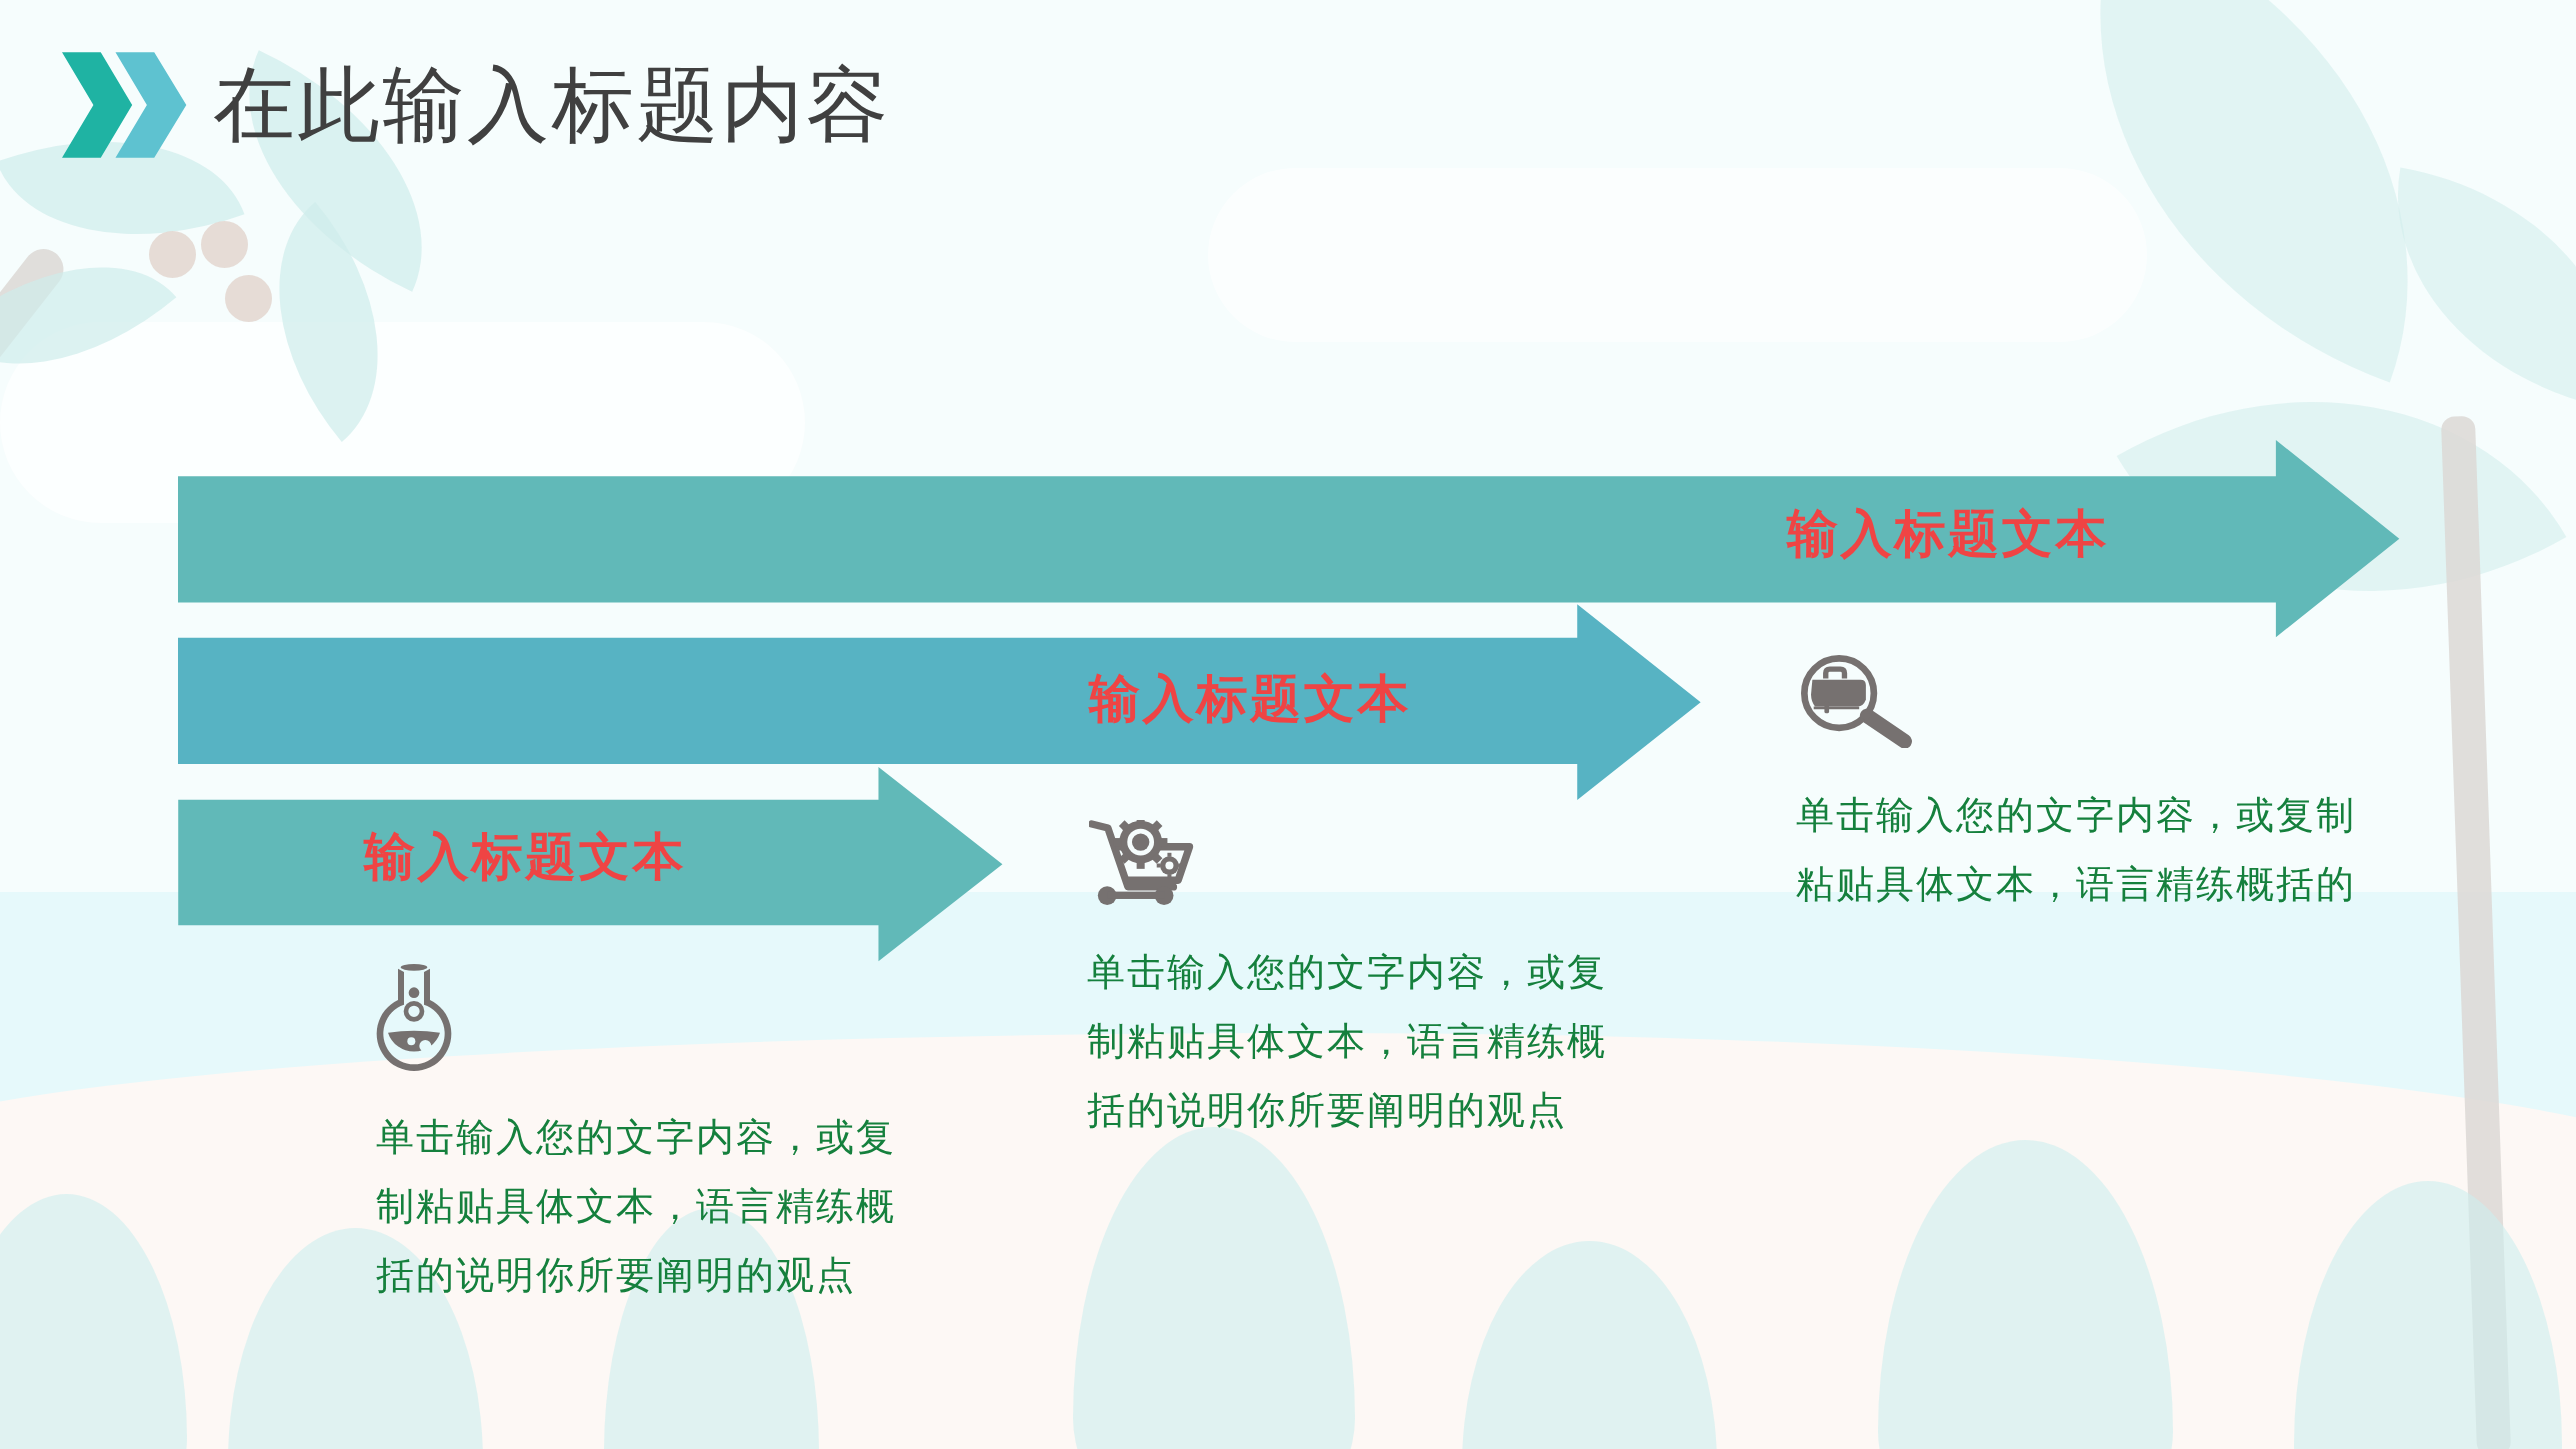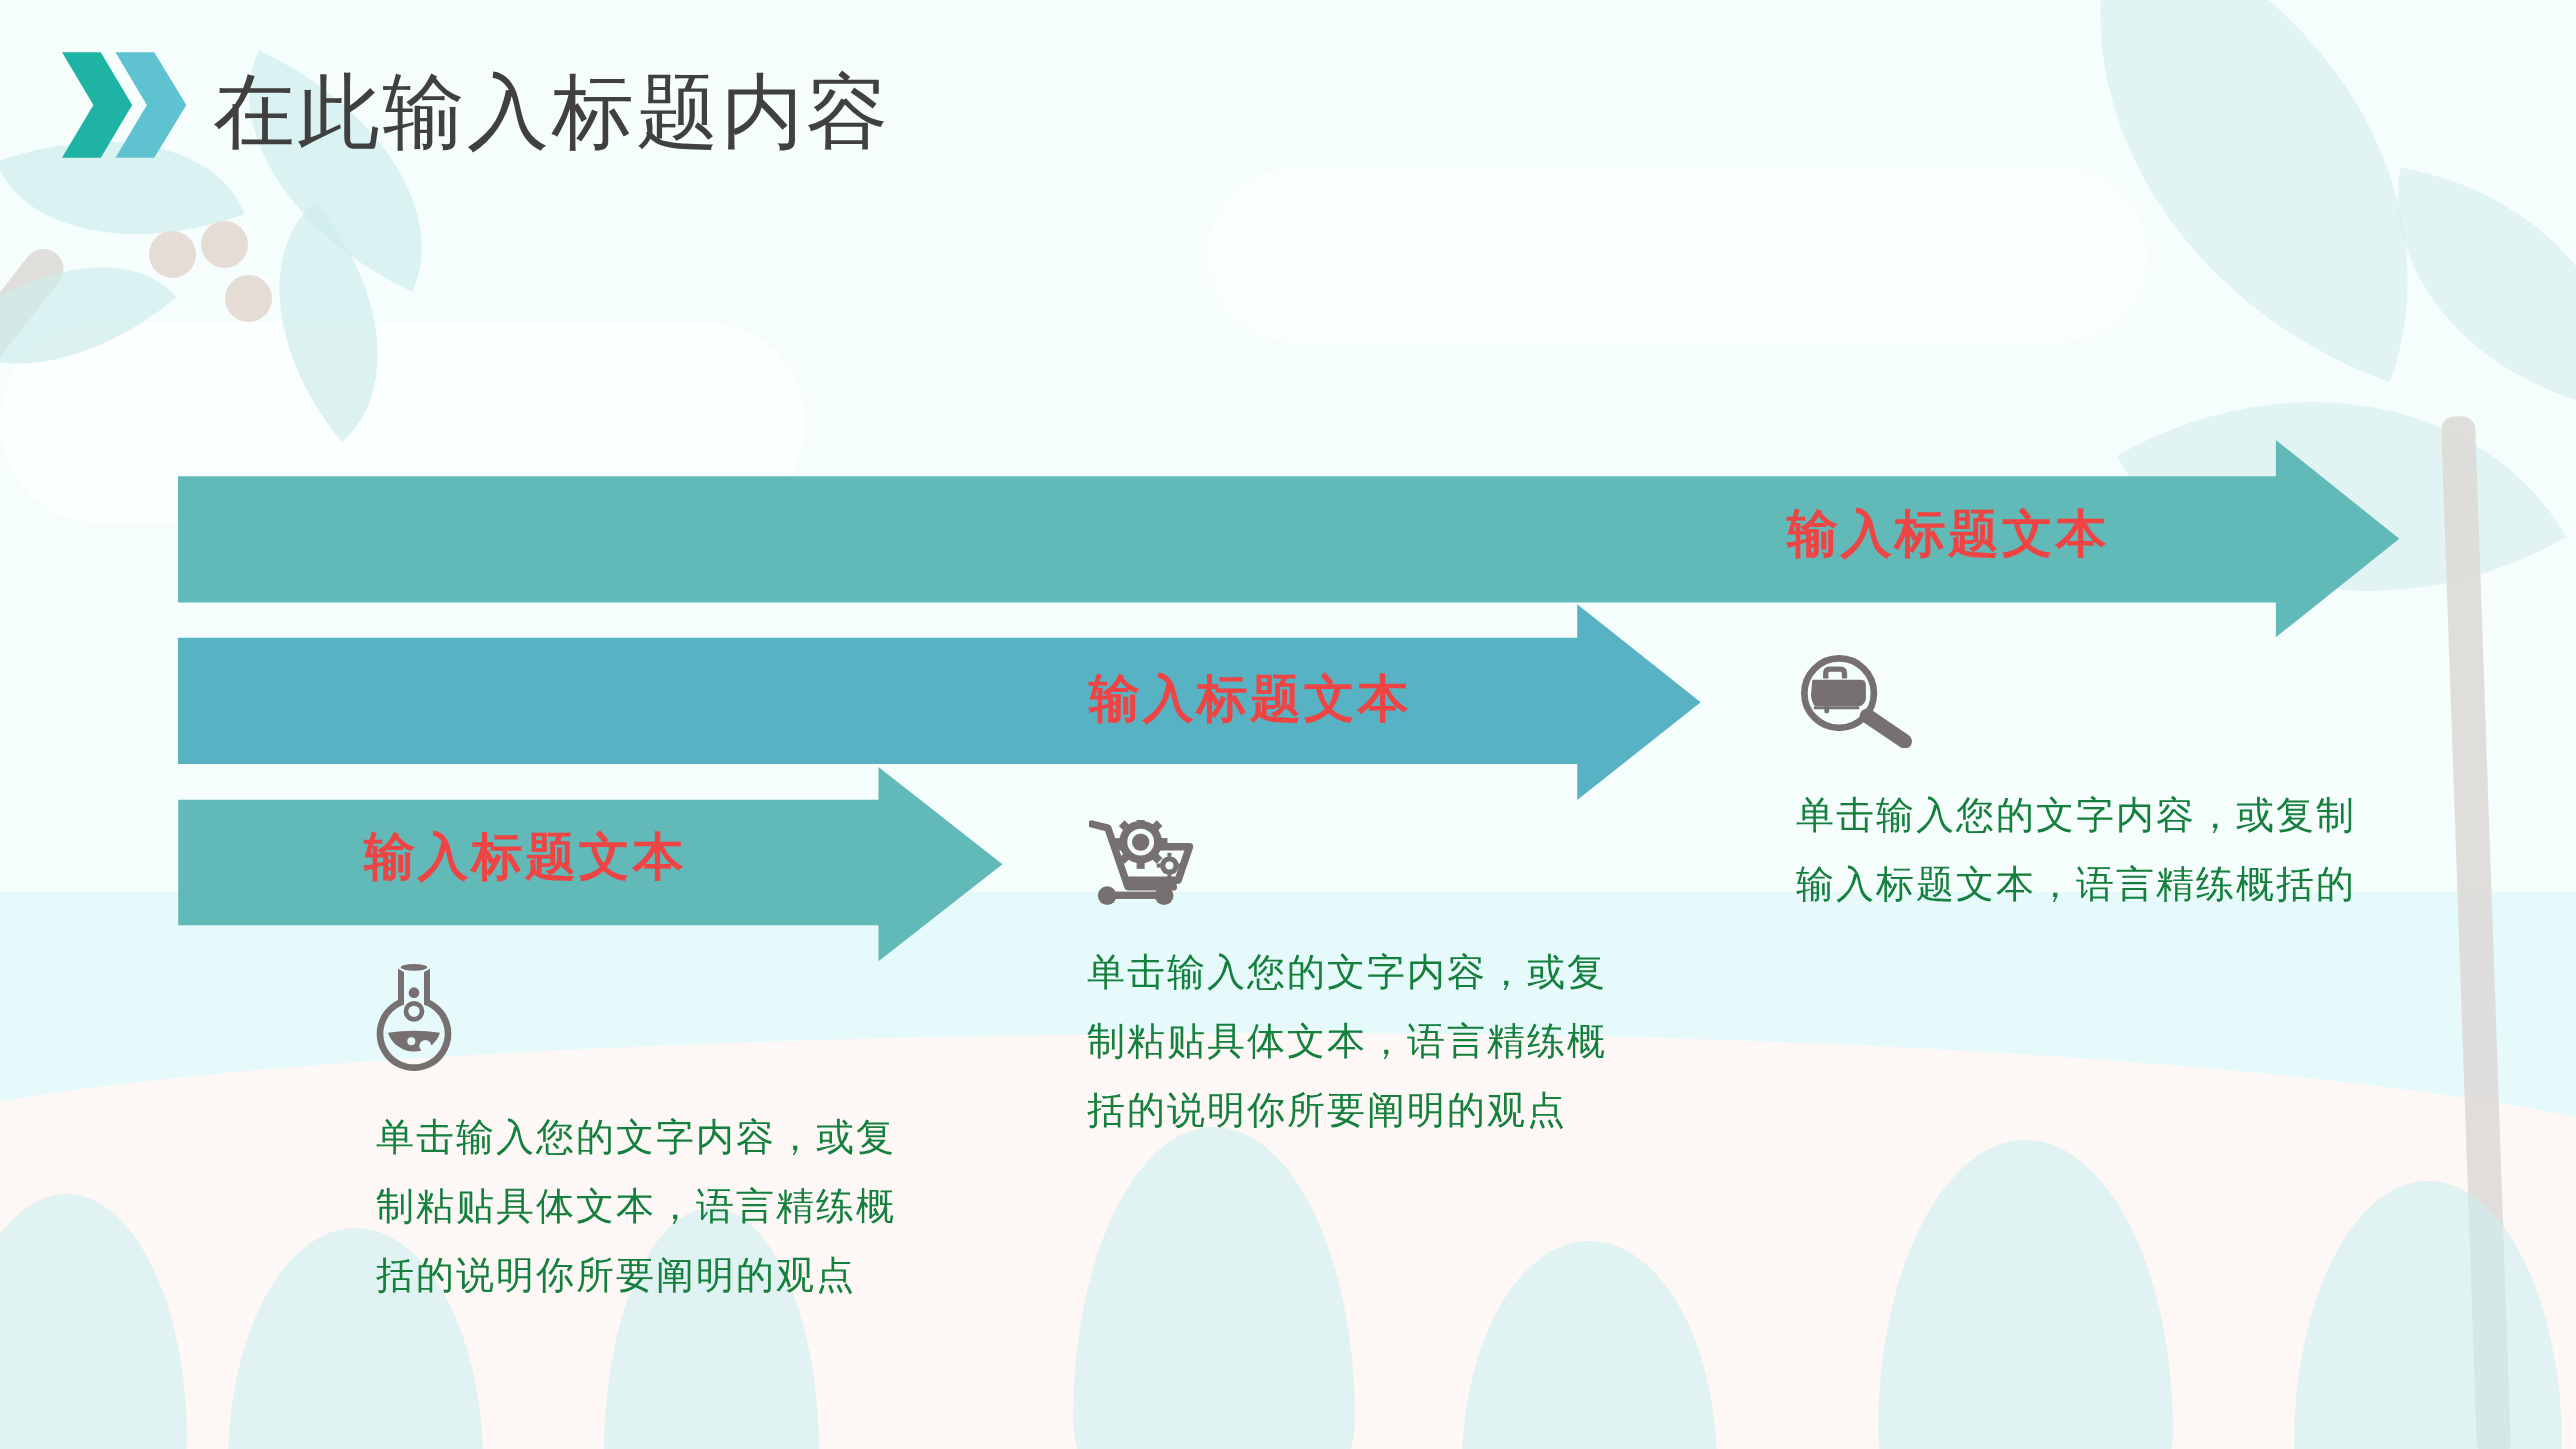--- a/index.html
+++ b/index.html
@@ -31,21 +31,21 @@
     background: #e3d6cf; opacity: 0.85;
   }
   .frond {
     position: absolute; background: #cfeceb; opacity: 0.7;
     border-radius: 0 100% 0 100%;
   }
   .cloud { position: absolute; background: #ffffff; border-radius: 134px; opacity: 0.9; }
 
   .title-chevrons { position: absolute; left: 62px; top: 52px; width: 127px; height: 106px; }
   .page-title {
-    position: absolute; left: 213px; top: 71px;
+    position: absolute; left: 213px; top: 64px;
     font-size: 82px; color: #404040; letter-spacing: 2.7px; line-height: 1;
     font-family: "DejaVu Sans", sans-serif;
   }
   .arrow { position: absolute; }
   .arrow svg { position: absolute; left: 0; top: 0; }
   .arrow-label {
     position: absolute; color: #ef4444; font-size: 51px; font-weight: bold;
     letter-spacing: 2.7px; line-height: 1; white-space: nowrap;
   }
   .icon { position: absolute; }
@@ -181,15 +181,15 @@
 </div>
 
 <div class="desc" style="left:1087px;top:938px;">
   <div>单击输入您的文字内容，或复</div>
   <div>制粘贴具体文本，语言精练概</div>
   <div>括的说明你所要阐明的观点</div>
 </div>
 
 <div class="desc" style="left:1796px;top:781px;">
   <div>单击输入您的文字内容，或复制</div>
-  <div>输入标题文本，语言精练概括的</div>
+  <div>粘贴具体文本，语言精练概括的</div>
 </div>
 
 
 </body></html>

